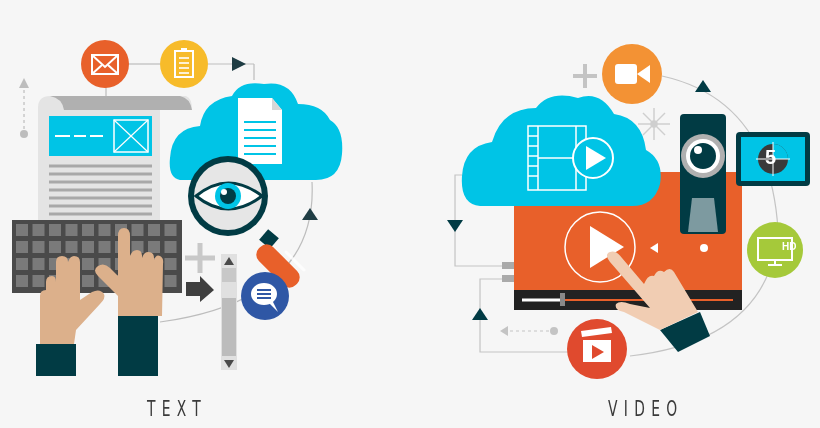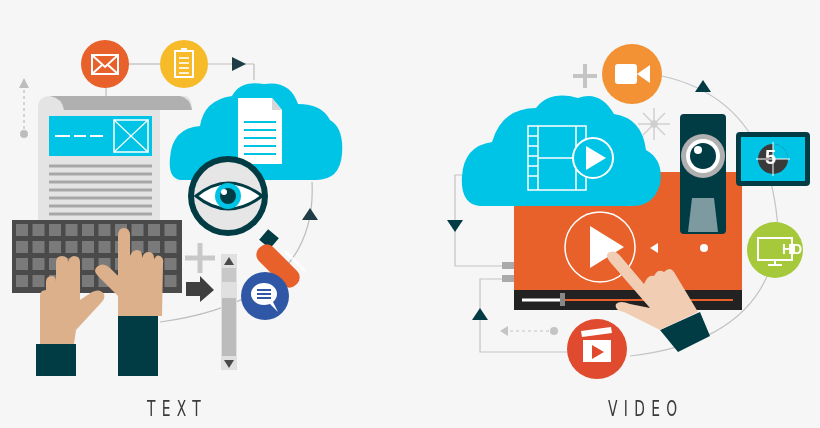--- a/index.html
+++ b/index.html
@@ -282,15 +282,15 @@
     </g>
 
     <g>
       <circle cx="187" cy="349" r="30" fill="#e04a2e"></circle>
       <rect x="173" y="340" width="28" height="22" fill="#fff"></rect>
       <polygon points="171,331 201,327 202,333 172,337" fill="#fff"></polygon>
       <polygon points="182,345 182,359 194,352" fill="#e04a2e"></polygon>
     </g>
   </svg>
   <div class="abs" style="left:355px;top:146px;font-size:20px;font-weight:bold;color:#fff;">5</div>
-  <div class="abs" style="left:351px;top:241px;font-size:14px;font-weight:bold;color:#fff;padding-left:21px;">HD</div>
+  <div class="abs" style="left:351px;top:241px;font-size:10px;font-weight:bold;color:#fff;padding-left:21px;">HD</div>
   <div class="caption" style="left:198px;top:396px;">VIDEO</div>
 </div>
 
 </body></html>

